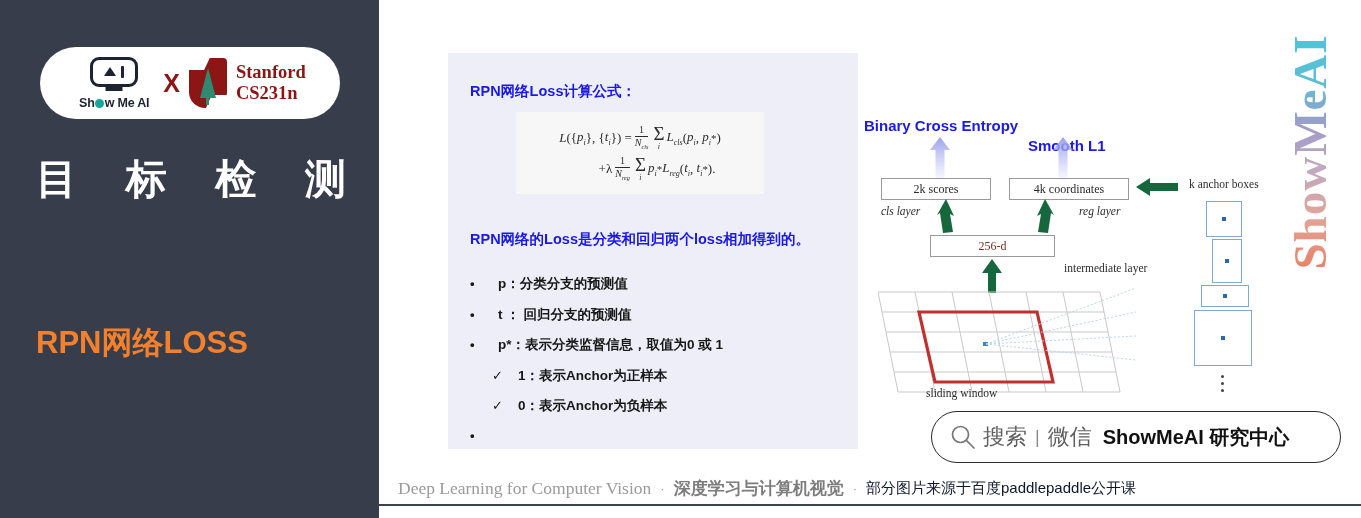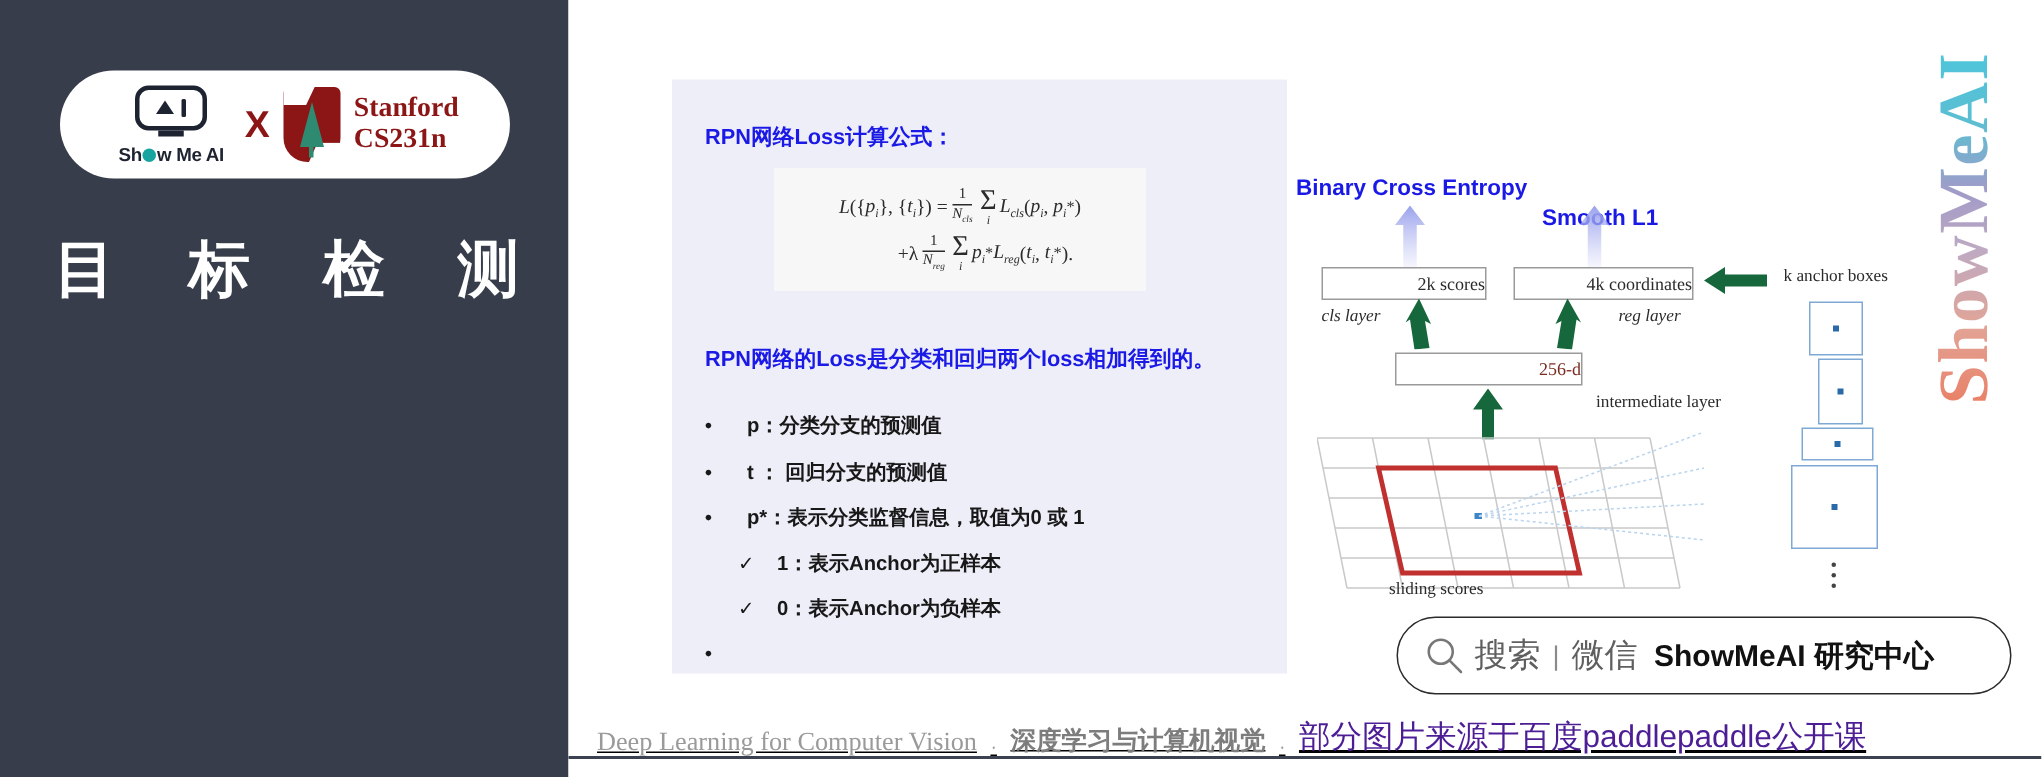--- a/index.html
+++ b/index.html
@@ -176,21 +176,21 @@
   .lbl-sl1 {
     position: absolute; left: 164px; top: 22px;
     font-size: 15px; font-weight: bold; color: #1a19e6; white-space: nowrap; margin-top: 20px;
   }
   .up-arrow-light {
     position: absolute; width: 22px; height: 42px;
   }
   .box-plain {
     position: absolute;
     border: 1.3px solid #9a9a9a; background: #ffffff;
-    display: flex; align-items: center; justify-content: flex-end;
+    display: flex; align-items: center; justify-content: center;
     font-family: "Liberation Serif", serif;
     font-size: 12px; color: #2b2b2b; white-space: nowrap;
   }
   .diag-cap {
     position: absolute;
     font-family: "Liberation Serif", serif;
     font-size: 11.5px; color: #2b2b2b; white-space: nowrap;
   }
   .diag-cap .it { font-style: italic; }
   .green-arrow { position: absolute; }
@@ -241,28 +241,27 @@
     opacity: 0.92;
   }
 
   
   .footer-rule {
     position: absolute; left: 379px; top: 504px;
     width: 982px; height: 1.5px; background: #3c4350;
   }
   .footer-txt {
     position: absolute; left: 398px; top: 477px;
-    display: flex; align-items: flex-end; gap: 9px;
+    display: flex; align-items: center; gap: 9px;
     white-space: nowrap;
-    text-decoration: underline;
   }
   .ft-en { font-family: "Liberation Serif", serif; font-size: 17.5px; color: #9a9a9a; }
   .ft-dot { font-size: 13px; color: #9a9a9a; }
   .ft-bold { font-size: 17px; font-weight: bold; color: #7d7d7d; }
-  .ft-grey { font-size: 21px; color: #4c1d95; }
+  .ft-grey { font-size: 15px; color: #0f172a; }
 </style>
 </head>
 <body>
 
 <div id="root">
 
   <div class="sidebar">
 
     <div class="brand-pill">
       <div class="smai-logo">
@@ -286,20 +285,21 @@
       </div>
     </div>
 
     <div class="sb-title">
       <span>目</span>
       <span>标</span>
       <span>检</span>
       <span>测</span>
     </div>
 
+    <div class="sb-subtitle">RPN网络LOSS</div>
 
   </div>
 
   <div class="slide">
 
     <div class="panel">
       <div class="panel-heading">RPN网络Loss计算公式：</div>
 
       <div class="formula-box">
         <div class="f-line">
@@ -432,21 +432,21 @@
         <polygon points="41,32 159,32 175,102 57,102" fill="none" stroke="#c0302f" stroke-width="3.2"></polygon>
         <rect x="105" y="62" width="5" height="4" fill="#3d86c6"></rect>
         <g stroke="#b8d4ee" stroke-width="1" stroke-dasharray="2,2" fill="none">
           <line x1="108" y1="64" x2="258" y2="8"></line>
           <line x1="108" y1="64" x2="258" y2="32"></line>
           <line x1="108" y1="64" x2="258" y2="56"></line>
           <line x1="108" y1="64" x2="258" y2="80"></line>
         </g>
       </svg>
       <div class="diag-cap" style="left:62px; top:292px;">
-        <span>sliding scores</span>
+        <span>sliding window</span>
       </div>
       <div class="diag-cap" style="left:168px; top:317px;">
         <span>conv feature map</span>
       </div>
 
       <svg class="green-arrow" style="left:272px; top:83px; width:42px; height:18px;" viewBox="0 0 42 18">
         <path d="M0 9 L14 0 L14 5 L42 5 L42 13 L14 13 L14 18 Z" fill="#16683c"></path>
       </svg>
       <div class="diag-cap" style="left:325px; top:83px;">
         <span>k anchor boxes</span>

